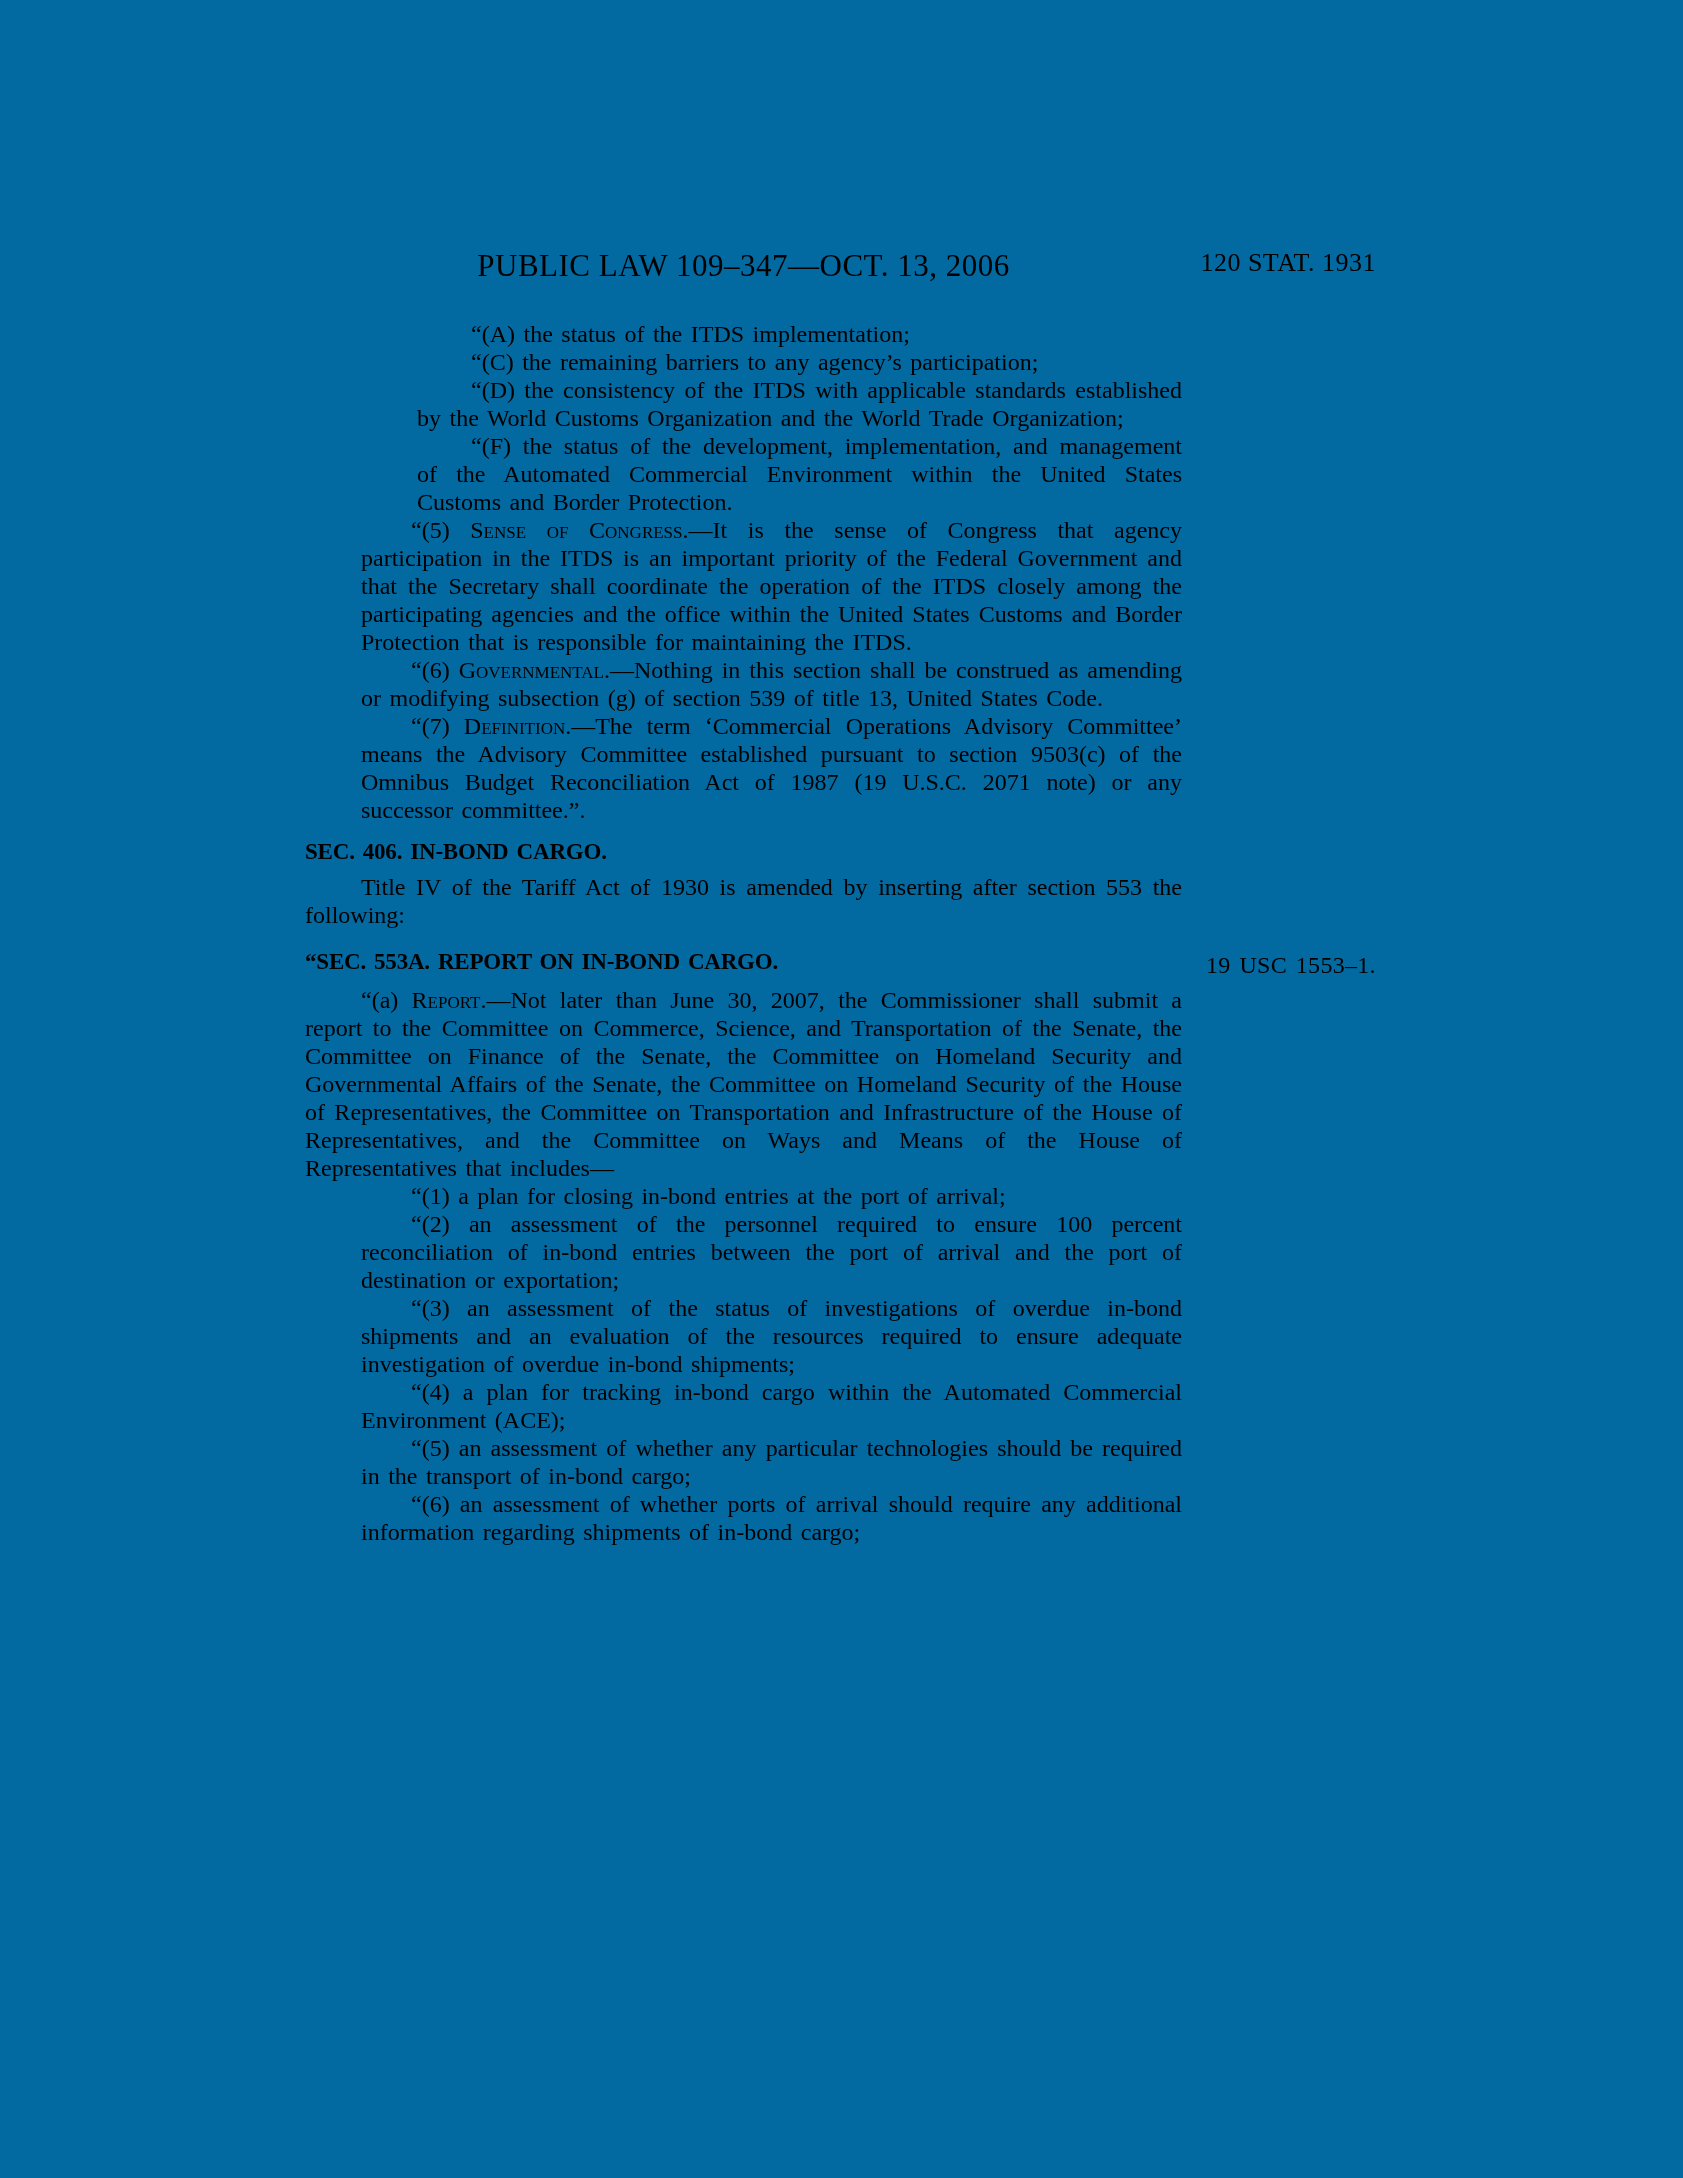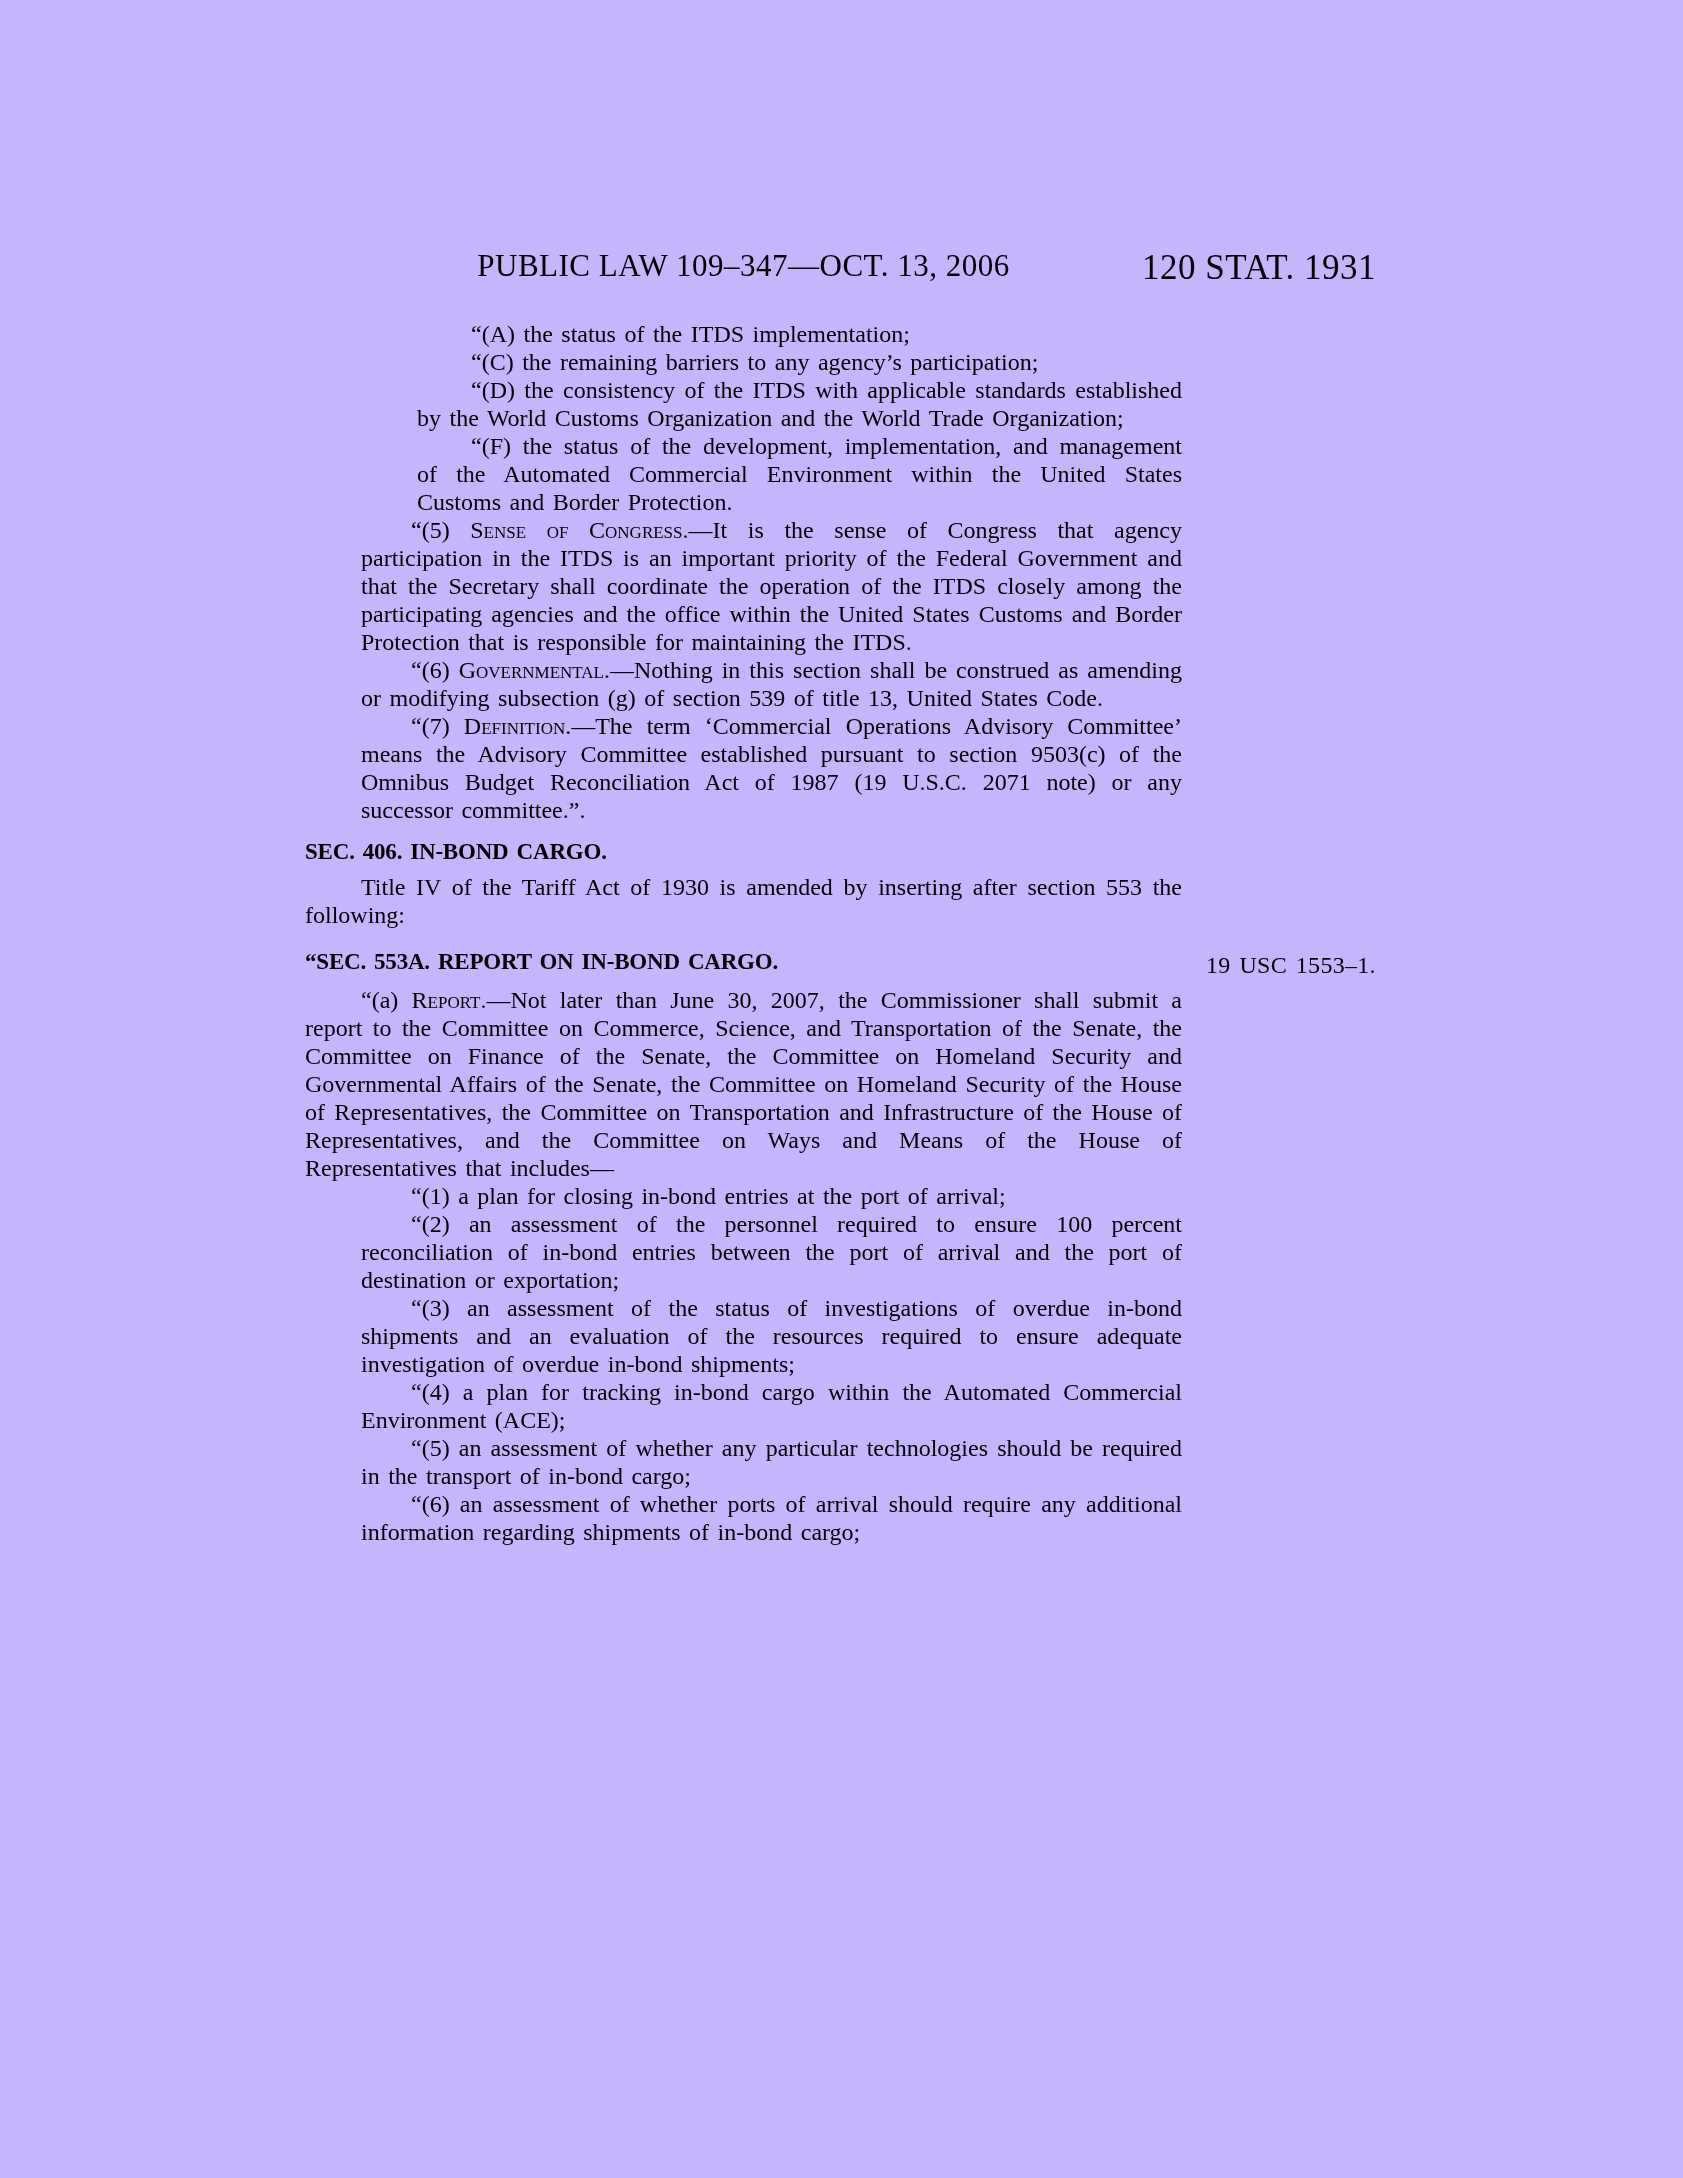--- a/index.html
+++ b/index.html
@@ -1,20 +1,20 @@
 <!DOCTYPE html>
 <html><head>
 <meta charset="utf-8">
 <style>
   html, body { margin: 0; padding: 0; background: #ffffff; }
   .page {
     position: relative;
     width: 1683px;
     height: 2178px;
-    background: #c4b5fd;
+    background: #0369a1;
     color: #000000;
     font-family: "Liberation Serif", serif;
     overflow: hidden;
     text-decoration: underline;
   }
   .running-head {
     position: absolute;
     top: 248px;
     left: 305px;
     width: 877px;
@@ -22,21 +22,21 @@
     font-size: 31px;
     letter-spacing: 0.5px;
     white-space: nowrap;
   }
   .stat-ref {
     position: absolute;
     top: 248px;
     left: 1089px;
     width: 287px;
     text-align: right;
-    font-size: 35px;
+    font-size: 26px;
     letter-spacing: 0.5px;
     white-space: nowrap;
   }
   .body-col {
     position: absolute;
     top: 320px;
     left: 305px;
     width: 877px;
     font-size: 24px;
     line-height: 28px;

